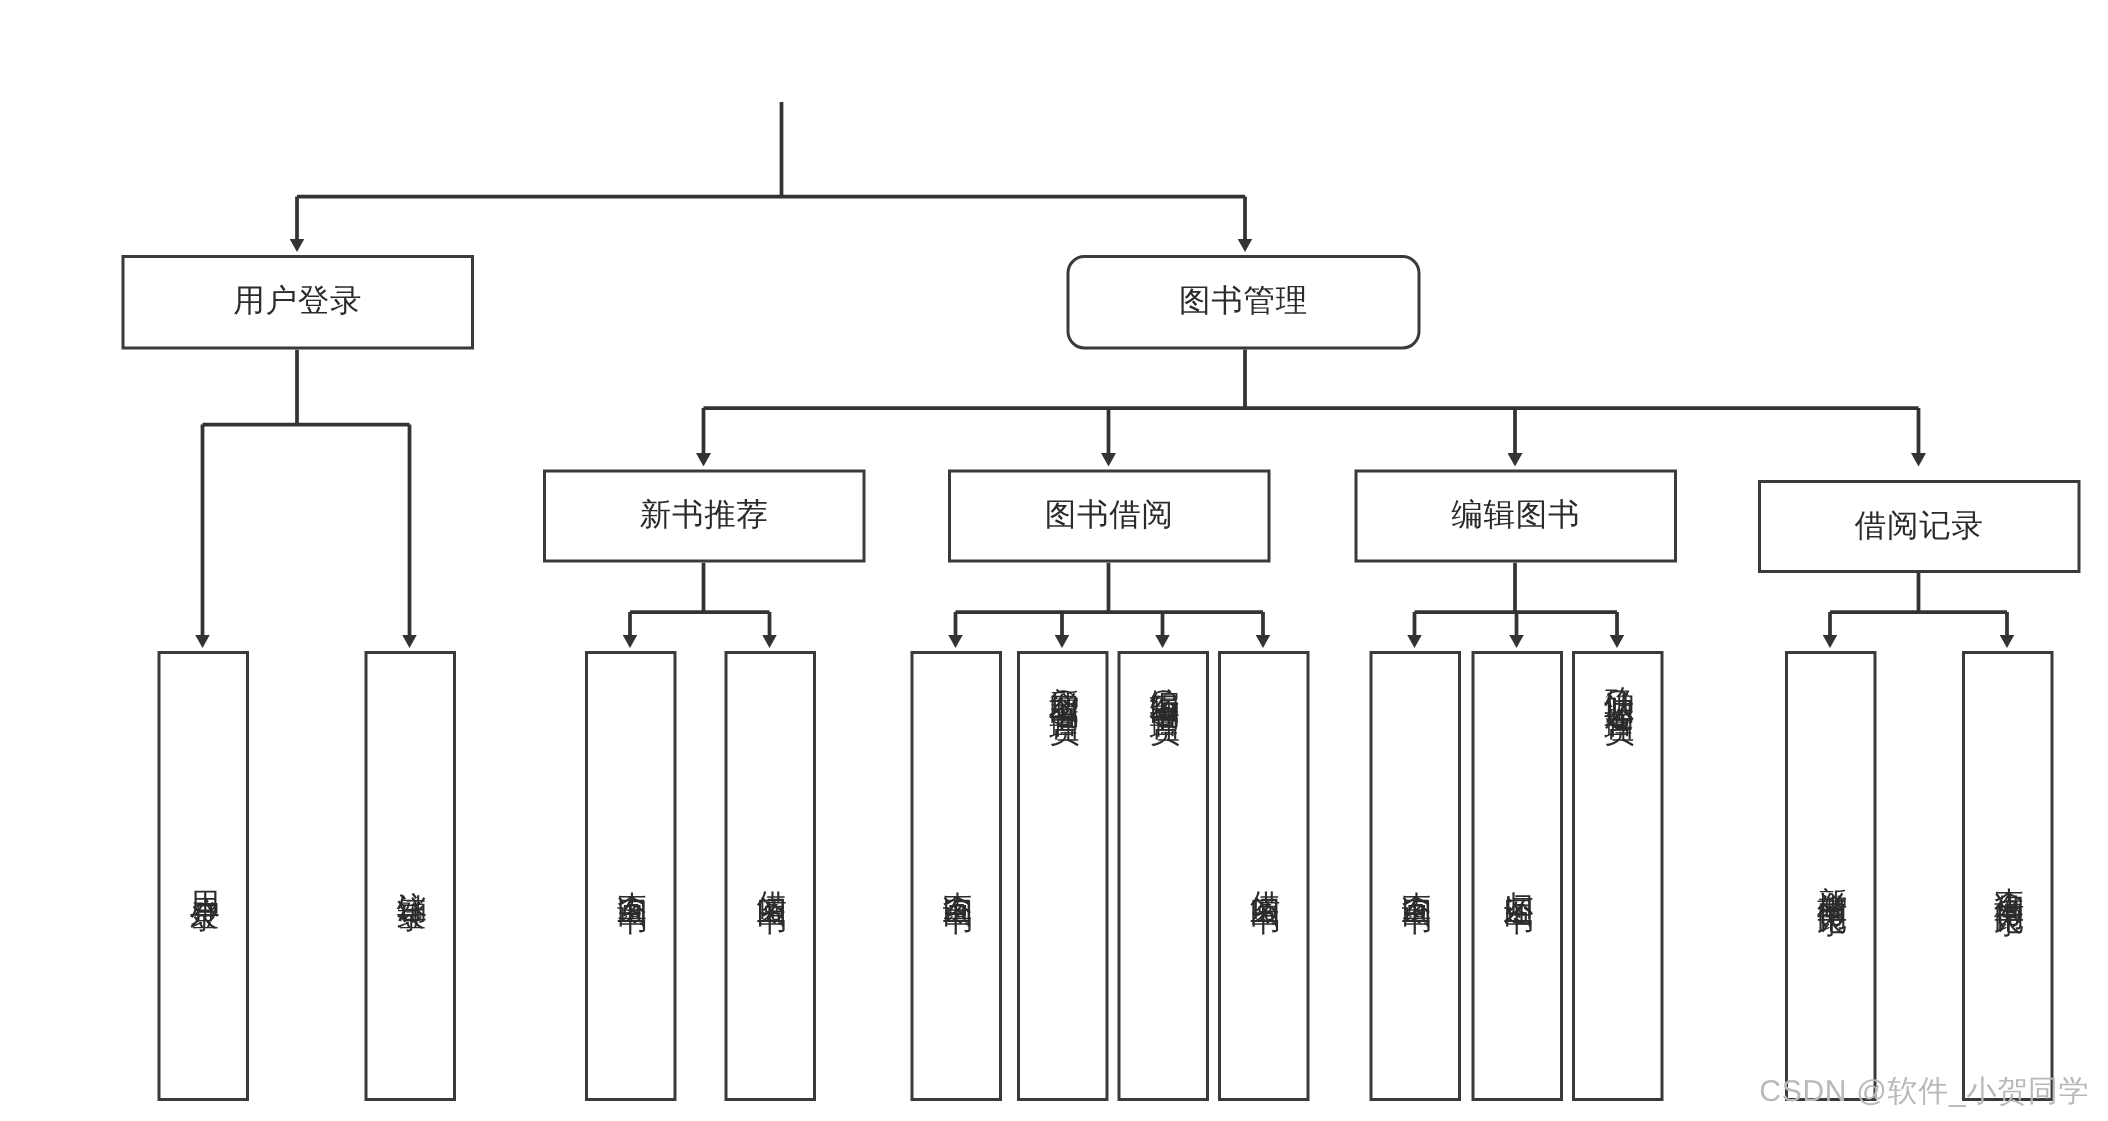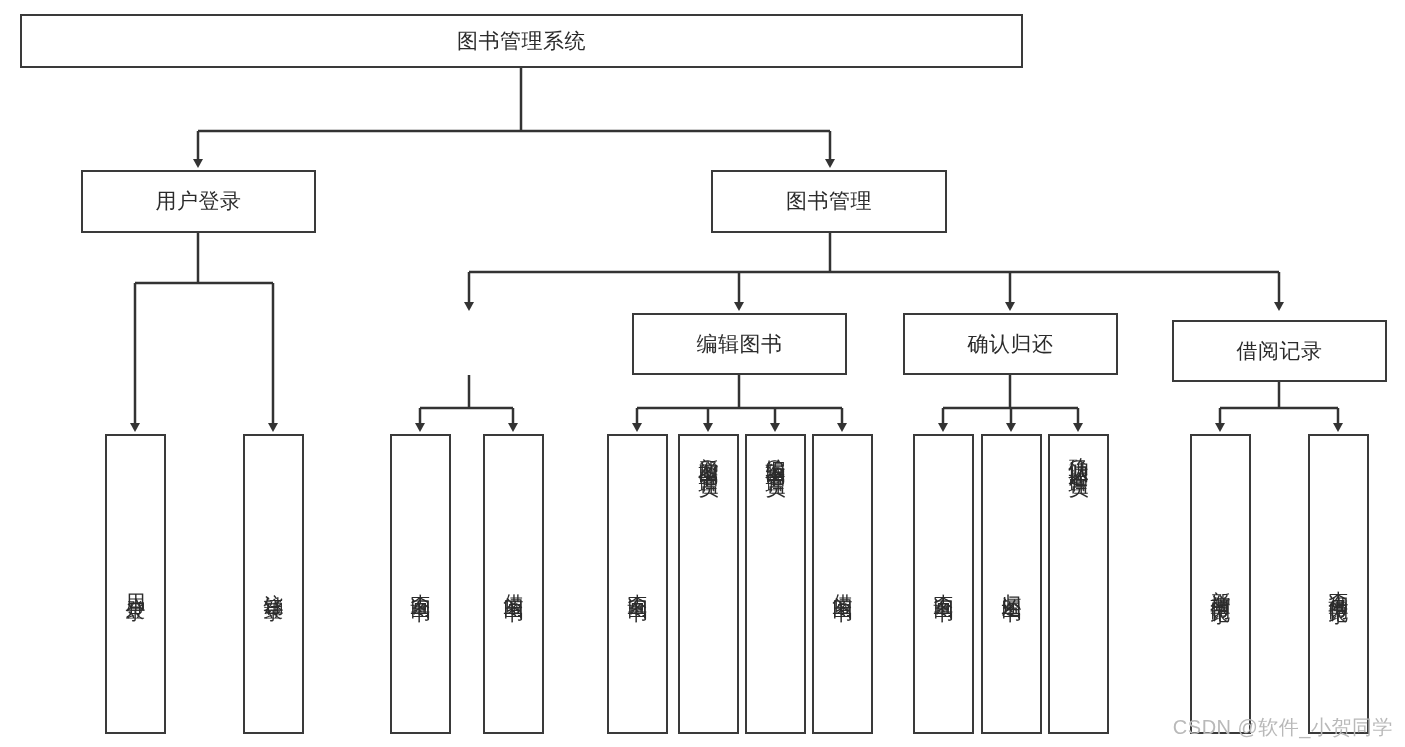--- a/index.html
+++ b/index.html
@@ -122,36 +122,36 @@
       <path d="M1011,408 L1011,424" marker-end="url(#arrow)"></path>
       <path d="M1078,408 L1078,424" marker-end="url(#arrow)"></path>
 
       <path d="M1279,375 L1279,408"></path>
       <path d="M1220,408 L1338,408"></path>
       <path d="M1220,408 L1220,424" marker-end="url(#arrow)"></path>
       <path d="M1338,408 L1338,424" marker-end="url(#arrow)"></path>
     </g>
   </svg>
 
-  <div class="node" style="left:20px; top:14px; width:1003px; height:54px;">
-    <span class="node-label">图书管理系统</span>
-  </div>
 
   <div class="node" style="left:81px; top:170px; width:235px; height:63px;">
     <span class="node-label">用户登录</span>
   </div>
-  <div class="node" style="left:711px; top:170px; width:236px; height:63px;">
+  <div class="node" style="left:711px; top:170px; width:236px; height:63px;border-radius:12px;">
     <span class="node-label">图书管理</span>
   </div>
 
+  <div class="node" style="left:362px; top:313px; width:215px; height:62px;">
+    <span class="node-label">新书推荐</span>
+  </div>
   <div class="node" style="left:632px; top:313px; width:215px; height:62px;">
+    <span class="node-label">图书借阅</span>
+  </div>
+  <div class="node" style="left:903px; top:313px; width:215px; height:62px;">
     <span class="node-label">编辑图书</span>
-  </div>
-  <div class="node" style="left:903px; top:313px; width:215px; height:62px;">
-    <span class="node-label">确认归还</span>
   </div>
   <div class="node" style="left:1172px; top:320px; width:215px; height:62px;">
     <span class="node-label">借阅记录</span>
   </div>
 
   <div class="node vertical center" style="left:105px; top:434px; width:61px; height:300px;">
     <span class="node-label">用户登录</span>
   </div>
   <div class="node vertical center" style="left:243px; top:434px; width:61px; height:300px;">
     <span class="node-label">注销登录</span>

